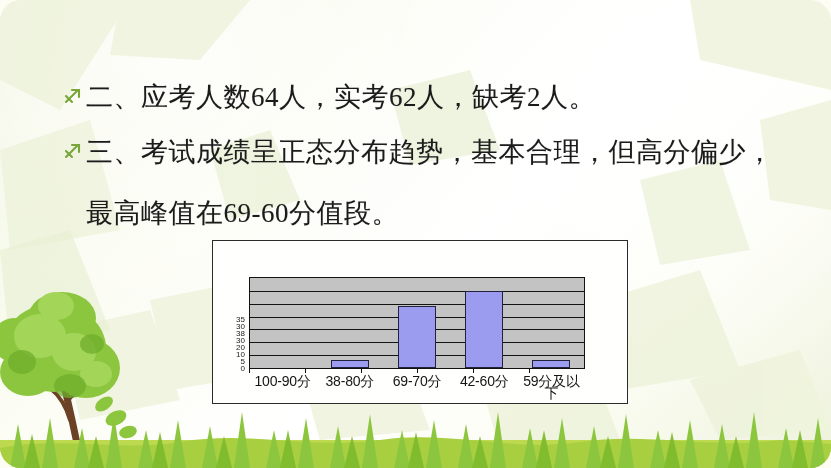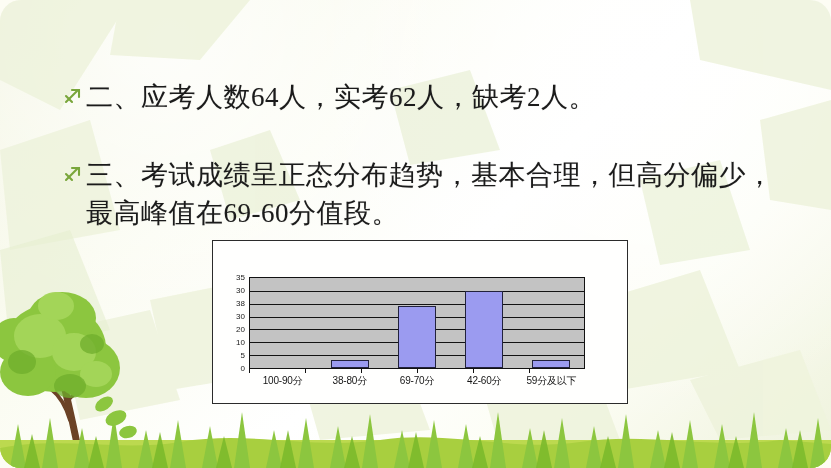--- a/index.html
+++ b/index.html
@@ -27,33 +27,33 @@
     width:22px;height:30px;flex:0 0 22px;margin-right:2px;
     position:relative;top:3px;
   }
   .line-text{
     font-size:27px;line-height:30px;color:#1b1b1b;
     letter-spacing:0.5px;
     font-family:"Liberation Serif","DejaVu Serif",serif;
     text-shadow:0 0 1px rgba(0,0,0,0.18);
   }
   #line1{left:62px;top:82px;}
-  #line2{left:62px;top:160px;}
+  #line2{left:62px;top:137px;}
   #line3{left:86px;top:198px;}
 
   
   #chart-frame{
     position:absolute;left:212px;top:240px;width:416px;height:164px;
     background:#fffffe;border:1px solid #2b2b2b;
     box-sizing:border-box;
   }
   #chart-inner{position:absolute;left:0;top:0;width:100%;height:100%;}
   .y-axis-labels{
     position:absolute;left:4px;top:33px;width:28px;height:98px;
-    display:flex;flex-direction:column;justify-content:space-between;
+    display:flex;flex-direction:column;justify-content:flex-end;
     align-items:flex-end;
   }
   .y-tick{
     font-family:"Liberation Sans","DejaVu Sans",sans-serif;
     font-size:8px;color:#1a1a1a;line-height:7px;
   }
   #plot{
     position:absolute;left:36px;top:36px;width:336px;height:92px;
     background:#c3c3c3;border:1px solid #121212;box-sizing:border-box;
   }
@@ -75,21 +75,21 @@
   .tick-cell{flex:1 1 0;position:relative;}
   .tick-cell:after{
     content:"";position:absolute;left:-0.5px;top:0;width:1px;height:5px;background:#121212;
   }
   #x-labels{
     position:absolute;left:36px;top:134px;width:336px;height:14px;display:flex;
   }
   .x-label{
     flex:1 1 0;text-align:center;
     font-family:"Liberation Sans","DejaVu Sans",sans-serif;
-    font-size:10px;color:#151515;line-height:12px;letter-spacing:-0.2px;
+    font-size:14px;color:#151515;line-height:12px;letter-spacing:-0.2px;
   }
 </style>
 </head>
 <body>
 
 <div id="slide">
 
   <svg class="bg-svg" viewBox="0 0 831 468" preserveAspectRatio="none">
 
     <g fill="#eef3dc" opacity="0.85">

